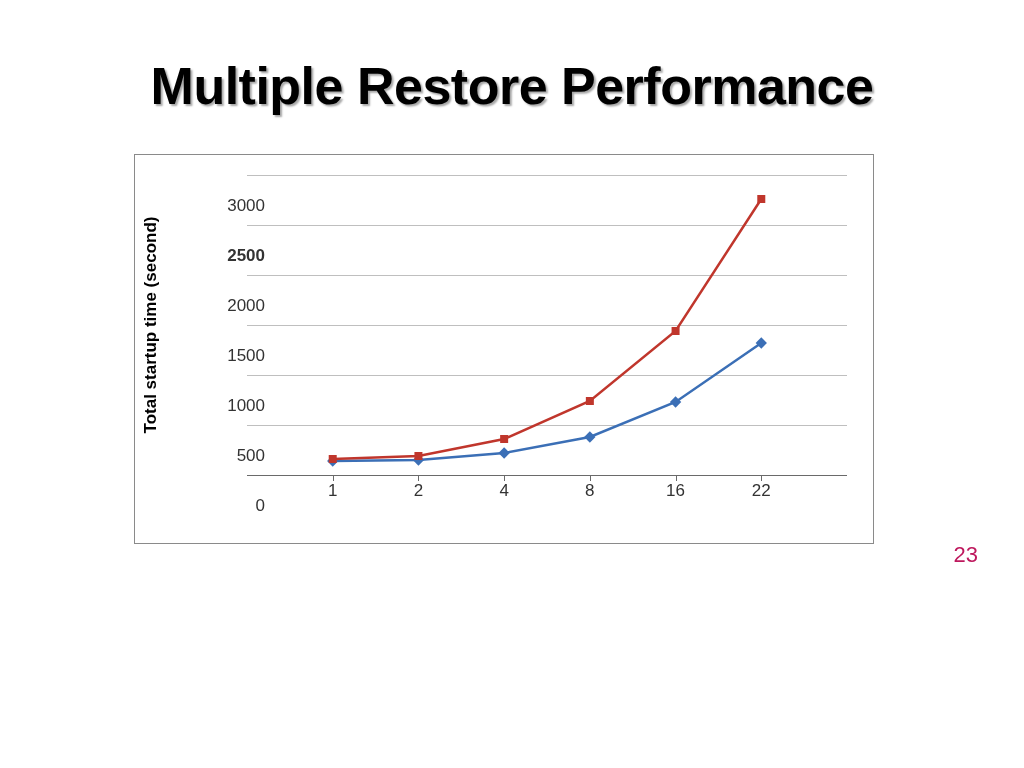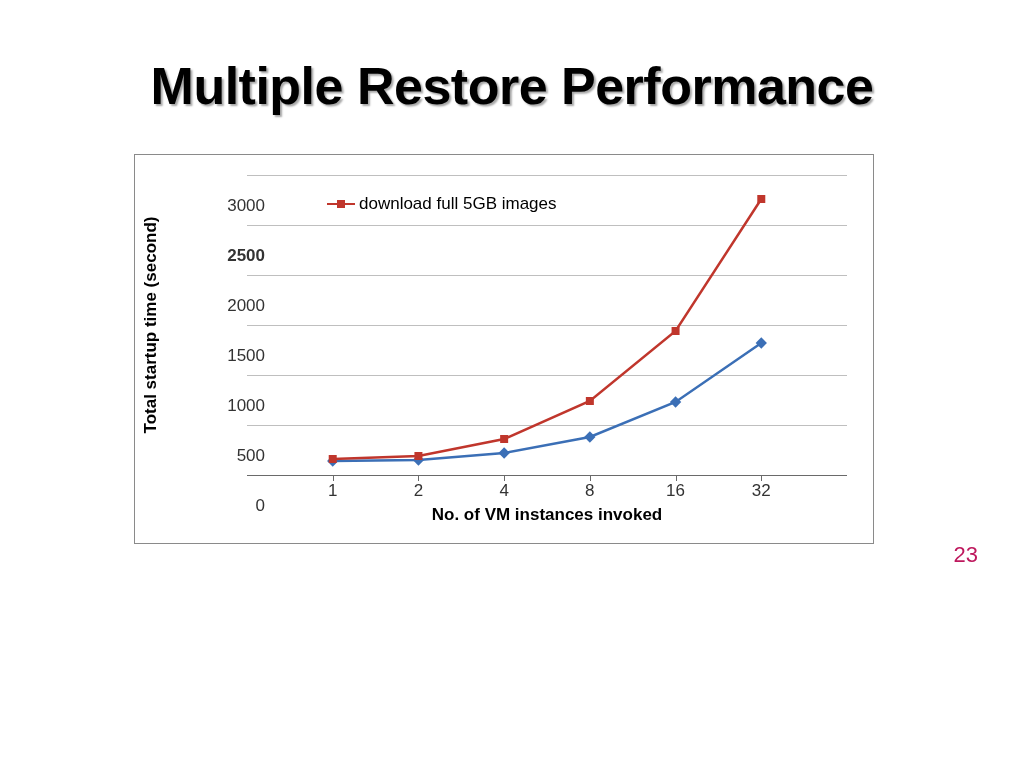--- a/index.html
+++ b/index.html
@@ -191,21 +191,21 @@
         <div class="x-tick-label" style="left: 197.714px;">1</div>
         <div class="x-tick-mark" style="left: 197.714px;"></div>
         <div class="x-tick-label" style="left: 283.429px;">2</div>
         <div class="x-tick-mark" style="left: 283.429px;"></div>
         <div class="x-tick-label" style="left: 369.143px;">4</div>
         <div class="x-tick-mark" style="left: 369.143px;"></div>
         <div class="x-tick-label" style="left: 454.857px;">8</div>
         <div class="x-tick-mark" style="left: 454.857px;"></div>
         <div class="x-tick-label" style="left: 540.571px;">16</div>
         <div class="x-tick-mark" style="left: 540.571px;"></div>
-        <div class="x-tick-label" style="left: 626.286px;">32</div>
+        <div class="x-tick-label" style="left: 626.286px;">22</div>
         <div class="x-tick-mark" style="left: 626.286px;"></div>
       </div>
 
     <div class="plot">
       <div id="grid">
           <div class="gridline-h" style="top: 250px;"></div>
           <div class="gridline-h" style="top: 200px;"></div>
           <div class="gridline-h" style="top: 150px;"></div>
           <div class="gridline-h" style="top: 100px;"></div>
           <div class="gridline-h" style="top: 50px;"></div>
@@ -223,29 +223,22 @@
           <path d="M85.71428571428571 284 L171.42857142857142 281 L257.1428571428571 264 L342.85714285714283 226 L428.57142857142856 156 L514.2857142857142 24 " fill="none" stroke="#c0362c" stroke-width="2.5"></path>
           <rect x="81.71428571428571" y="280" width="8" height="8" fill="#c0362c"></rect>
           <rect x="167.42857142857142" y="277" width="8" height="8" fill="#c0362c"></rect>
           <rect x="253.1428571428571" y="260" width="8" height="8" fill="#c0362c"></rect>
           <rect x="338.85714285714283" y="222" width="8" height="8" fill="#c0362c"></rect>
           <rect x="424.57142857142856" y="152" width="8" height="8" fill="#c0362c"></rect>
           <rect x="510.2857142857142" y="20" width="8" height="8" fill="#c0362c"></rect>
         </svg>
     </div>
 
-    <div class="x-label">No. of VM instances invoked</div>
 
     <div class="legend">
-      <div class="legend-row">
-        <span class="legend-line" style="background:#c0362c;">
-          <span class="lm marker-square"></span>
-        </span>
-        <span>download full 5GB images</span>
-      </div>
     </div>
 
   </div>
 
 
   <div class="page-num">23</div>
 
 </div>
 
 </body></html>

